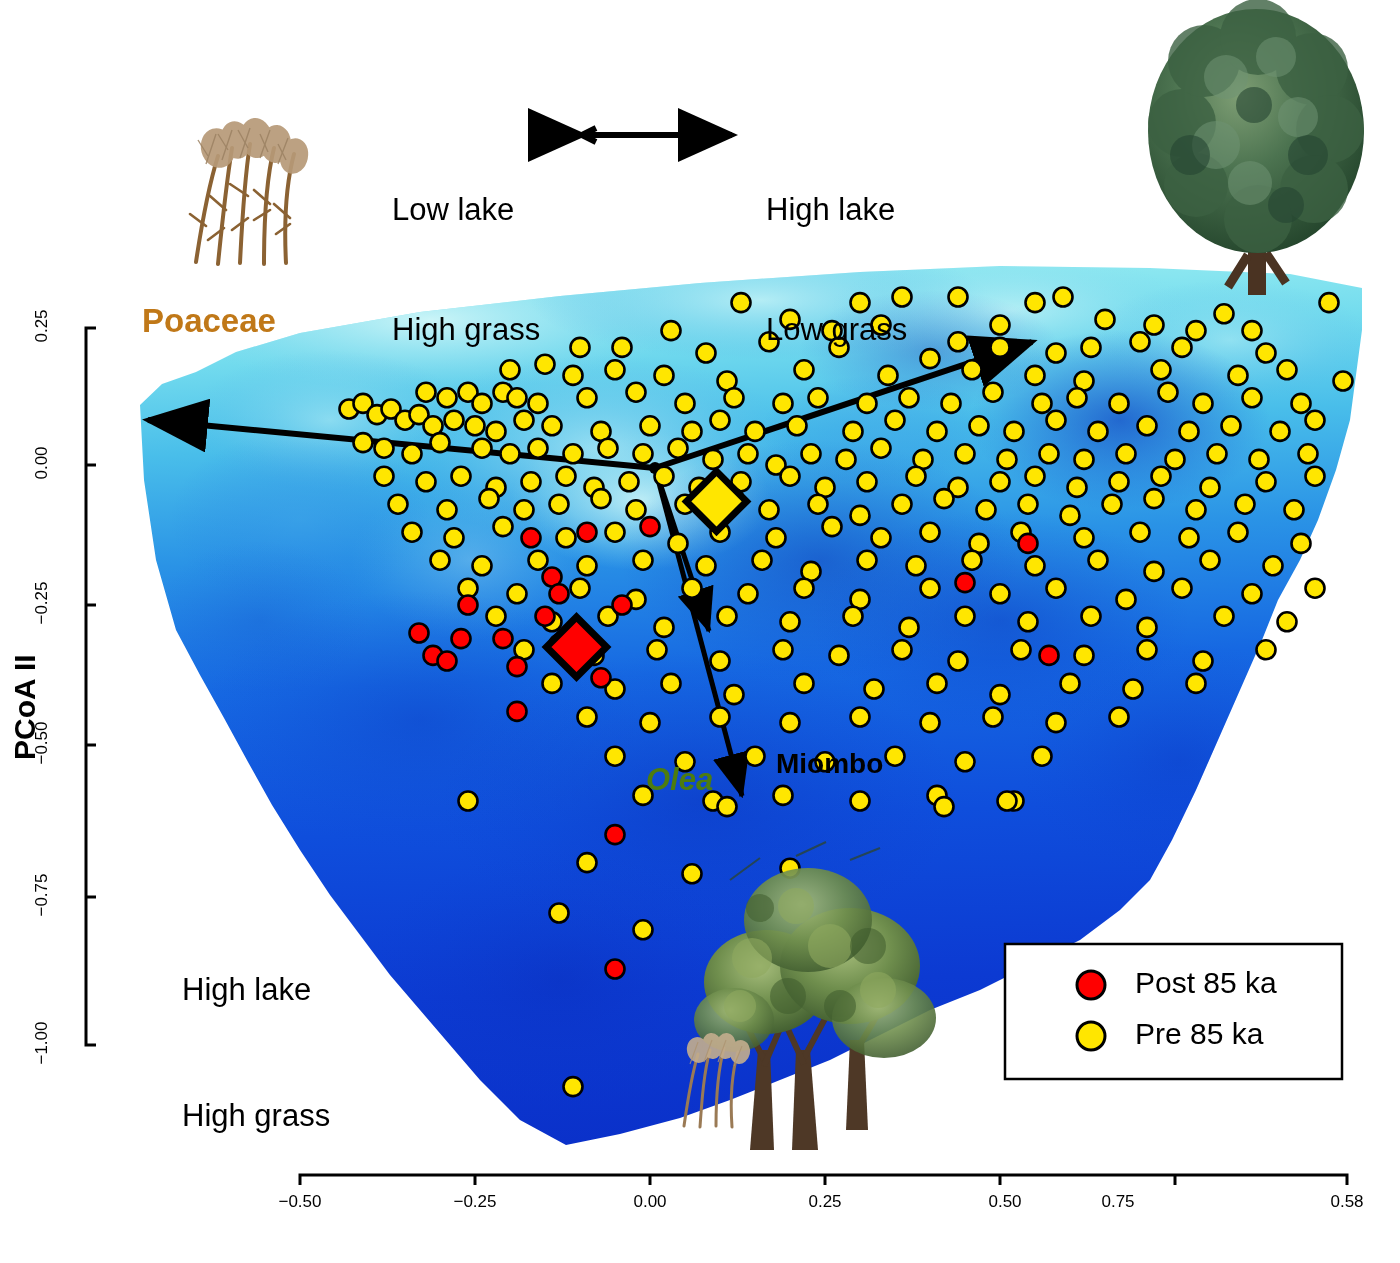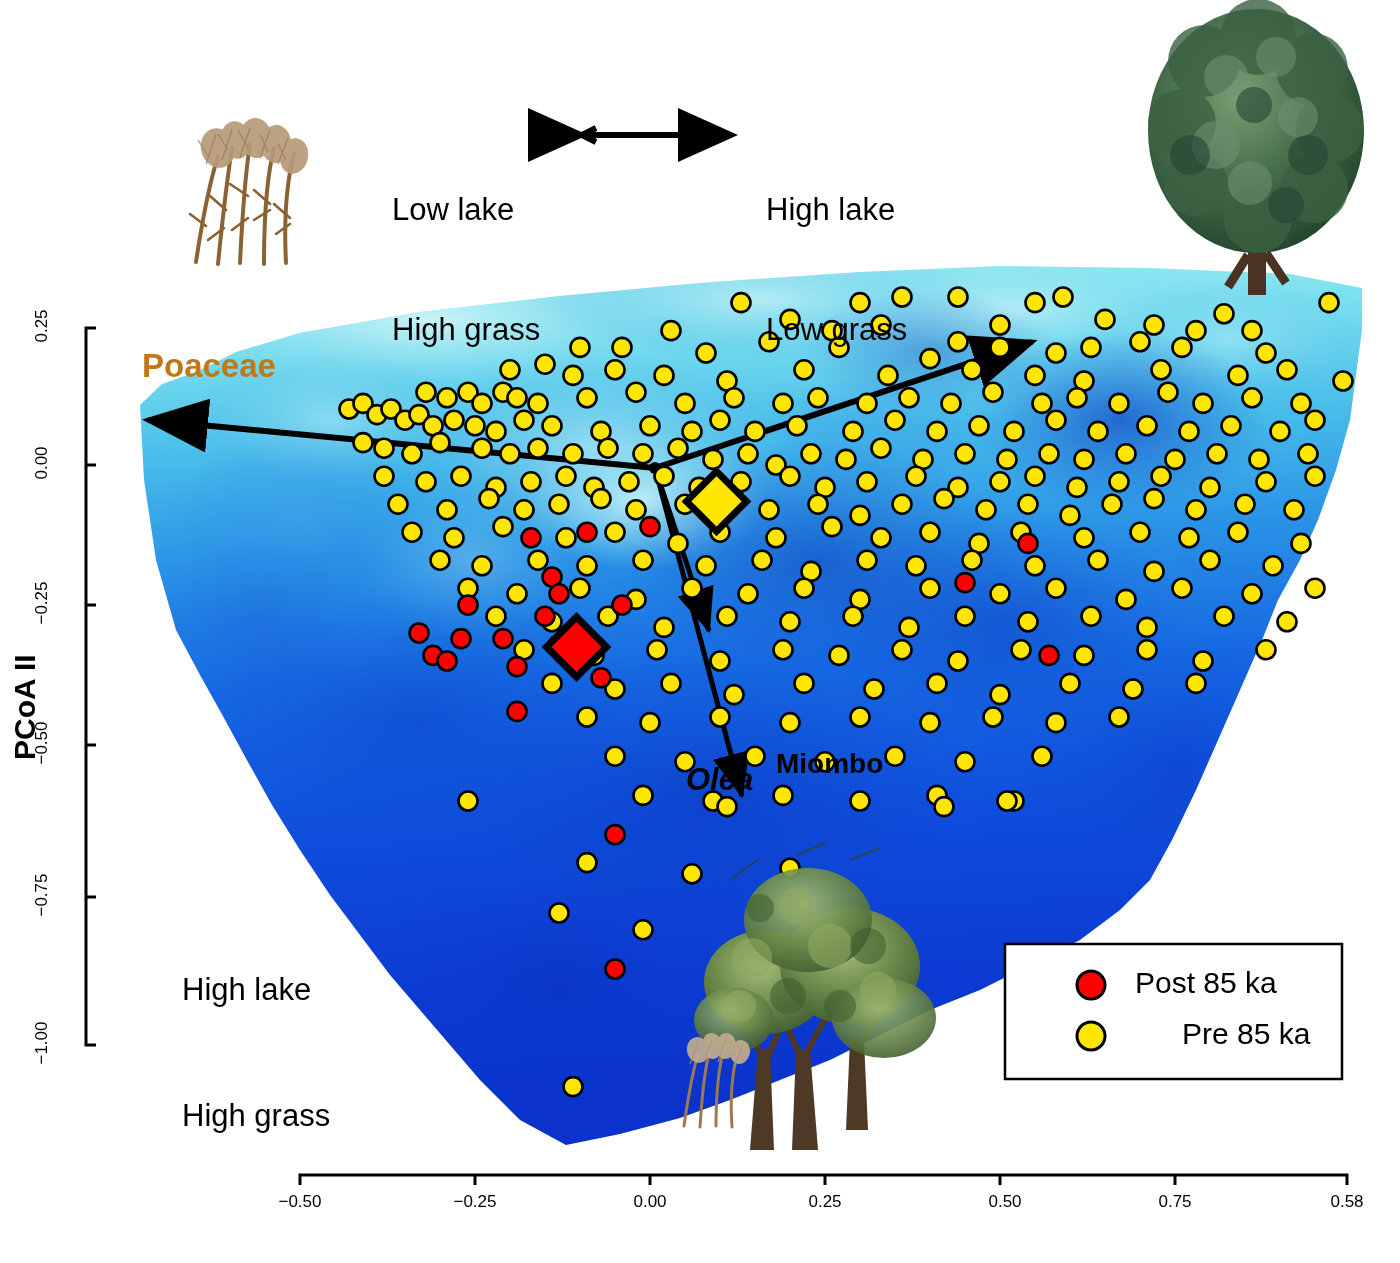--- a/index.html
+++ b/index.html
@@ -4,23 +4,23 @@
 <style>
   html,body{margin:0;padding:0;background:#ffffff;}
   body{width:1400px;height:1263px;position:relative;overflow:hidden;
        font-family:"Liberation Sans", sans-serif;color:#000;}
   #stage{position:absolute;left:0;top:0;width:1400px;height:1263px;}
   svg#plot{position:absolute;left:0;top:0;width:1400px;height:1263px;}
 
   .anno{position:absolute;white-space:pre;}
   .dir-text{font-size:31px;line-height:40px;letter-spacing:0px;}
   .corner-text{font-size:31px;line-height:42px;}
-  .poaceae{color:#C07818;font-size:33px;font-weight:bold;margin-top:45px;}
+  .poaceae{color:#C07818;font-size:33px;font-weight:bold;}
   .podocarpus{color:#12651E;font-size:34px;font-weight:bold;font-style:italic;}
-  .olea{color:#000000;font-size:31px;font-weight:bold;font-style:italic;margin-left:40px;}
+  .olea{color:#4d7c0f;font-size:31px;font-weight:bold;font-style:italic;}
   .miombo{color:#000;font-size:28px;font-weight:bold;}
 
   .axis-lab{position:absolute;font-size:17px;}
   .axis-title{position:absolute;font-size:30px;font-weight:bold;}
   #ylab{transform-origin:left top;transform:rotate(-90deg);}
 
   .leg-text{font-size:30px;}
 </style>
 </head>
 <body>
@@ -612,23 +612,23 @@
       <div class="axis-lab" style="left: 42px; top: 743px; transform-origin: center center; transform: translate(-50%, -50%) rotate(-90deg);">−0.50</div>
       <div class="axis-lab" style="left: 42px; top: 895px; transform-origin: center center; transform: translate(-50%, -50%) rotate(-90deg);">−0.75</div>
       <div class="axis-lab" style="left: 42px; top: 1043px; transform-origin: center center; transform: translate(-50%, -50%) rotate(-90deg);">−1.00</div>
     </div>
   <div id="xtl">
       <div class="axis-lab" style="left: 300px; top: 1192px; transform: translateX(-50%);">−0.50</div>
       <div class="axis-lab" style="left: 475px; top: 1192px; transform: translateX(-50%);">−0.25</div>
       <div class="axis-lab" style="left: 650px; top: 1192px; transform: translateX(-50%);">0.00</div>
       <div class="axis-lab" style="left: 825px; top: 1192px; transform: translateX(-50%);">0.25</div>
       <div class="axis-lab" style="left: 1000px; top: 1192px; transform: translateX(-50%); padding-left: 10px;">0.50</div>
-      <div class="axis-lab" style="left: 1175px; top: 1192px; transform: translateX(-50%);">0.75</div>
+      <div class="axis-lab" style="left: 1118px; top: 1192px; transform: translateX(-50%);">0.75</div>
       <div class="axis-lab" style="left: 1347px; top: 1192px; transform: translateX(-50%);">0.58</div>
     </div>
 
   <div class="axis-title" id="ylab" style="left:8px;top:760px;">PCoA II</div>
   <div class="axis-title" style="left:768px;top:1272px;">PCoA I</div>
 
   <div class="anno leg-text" style="left:1135px;top:966px;">Post 85 ka</div>
-  <div class="anno leg-text" style="left:1135px;top:1017px;margin-left:47px;">Pre 85 ka</div>
+  <div class="anno leg-text" style="left:1135px;top:1017px;">Pre 85 ka</div>
 
 </div>
 
 </body></html>

